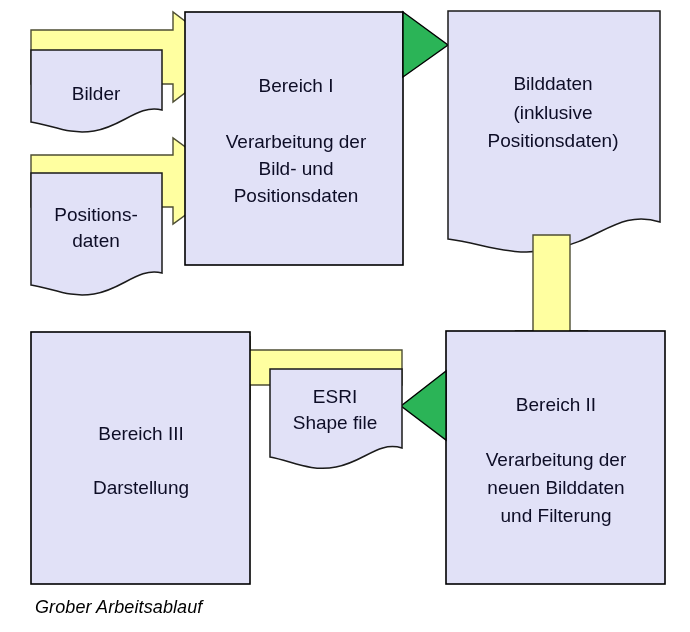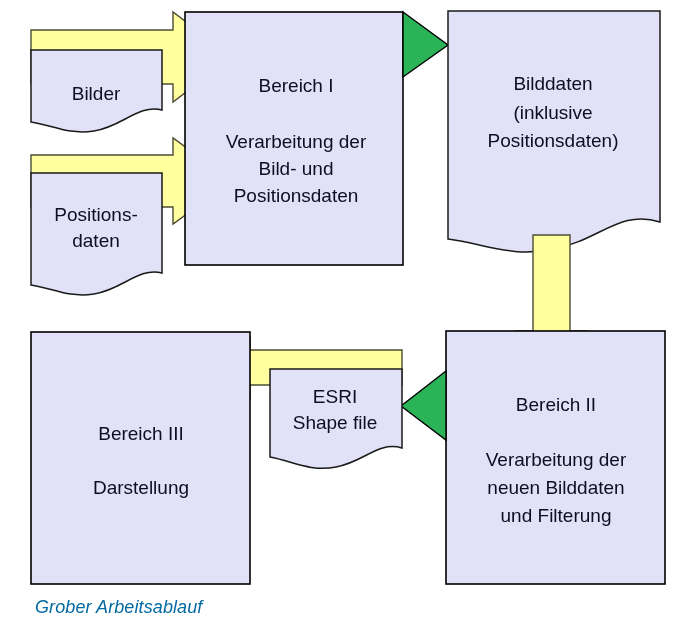--- a/index.html
+++ b/index.html
@@ -55,21 +55,21 @@
     text-anchor: middle;
     dominant-baseline: middle;
   }
   .caption {
     position: absolute;
     left: 35px;
     top: 597px;
     font-family: "Liberation Sans", sans-serif;
     font-style: italic;
     font-size: 18px;
-    color: #0369a1;
+    color: #000000;
     white-space: nowrap;
     letter-spacing: 0.1px;
   }
 </style>
 </head>
 <body>
 
 <div id="diagram-root">
 
   <svg id="flow-svg" viewBox="0 0 690 632" xmlns="http://www.w3.org/2000/svg">

